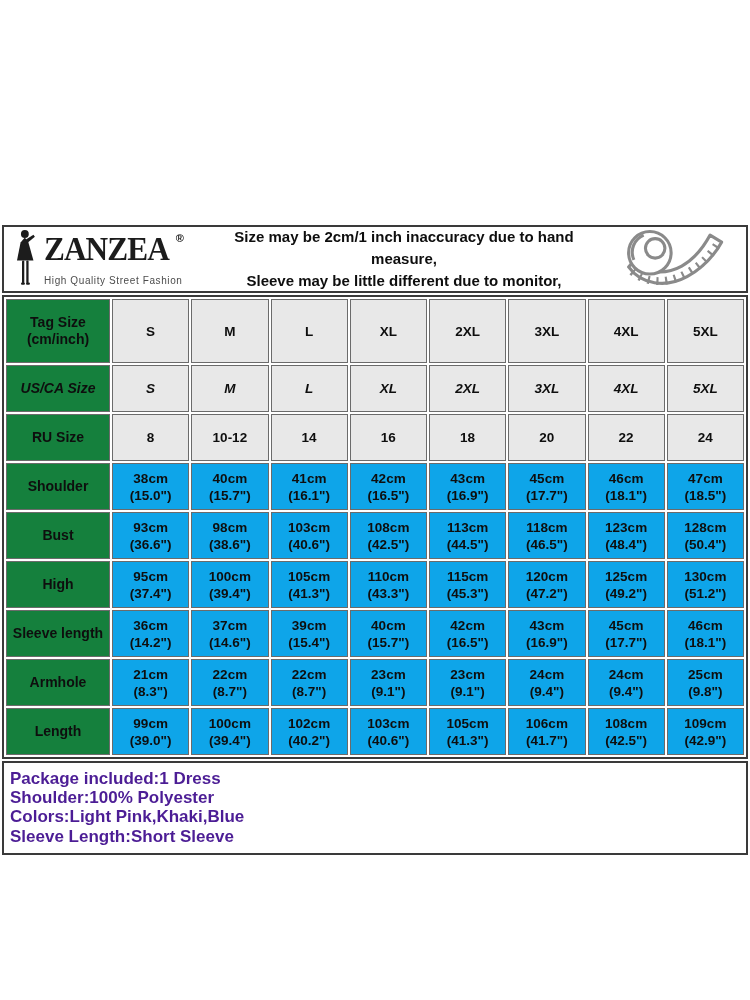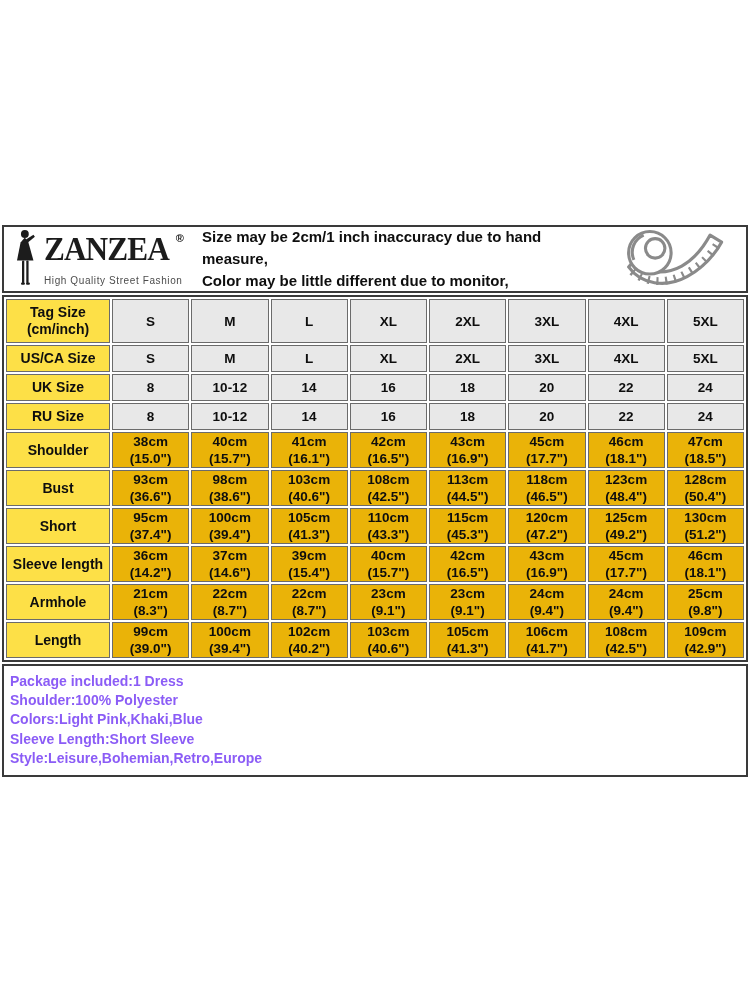--- a/index.html
+++ b/index.html
@@ -41,21 +41,21 @@
   .brand-reg { font-size: 11px; font-weight: bold; margin-top: 1px; margin-left: -4px; }
   .brand-tagline {
     font-size: 10px;
     color: #4c4c4c;
     letter-spacing: 0.6px;
     margin-top: 10px;
     white-space: nowrap;
   }
   .disclaimer {
     flex: 1;
-    text-align: left;
+    text-align: center;
     font-weight: bold;
     font-size: 15px;
     line-height: 22px;
     color: #0e0e0e;
   }
   .tape-wrap { width: 132px; display: flex; justify-content: center; }
 
   
   table.size-chart {
     width: 746px;
@@ -68,44 +68,44 @@
   }
   table.size-chart th, table.size-chart td {
     border: 1px solid #6b6b6b;
     text-align: center;
     vertical-align: middle;
     font-weight: bold;
     font-size: 13.5px;
     color: #0e0e0e;
   }
   table.size-chart th.lbl {
-    background: #fde047;
+    background: #15803d;
     font-size: 14px;
     white-space: pre-line;
     line-height: 17px;
-    padding: 4px 2px;
+    padding: 14px 2px;
   }
   td.shade { background: #e8e8e8; }
-  td.meas  { background: #eab308; line-height: 17px; }
+  td.meas  { background: #0ea5e9; line-height: 17px; }
   tr.h-tag  th, tr.h-tag  td { height: 32px; }
-  tr.h-mid  th, tr.h-mid  td { height: 25px; }
+  tr.h-mid  th, tr.h-mid  td { height: 25px; font-style: italic; }
   tr.h-sm   th, tr.h-sm   td { height: 17px; }
   tr.h-meas th, tr.h-meas td { height: 28px; }
 
   
   .footer-box {
     border: 2px solid #3a3a3a;
     margin-top: 2px;
     padding: 6px 6px 7px 6px;
   }
   .footer-line {
     font-weight: bold;
-    font-size: 14px;
+    font-size: 17px;
     line-height: 19.2px;
-    color: #8b5cf6;
+    color: #4c1d95;
   }
 </style>
 </head>
 <body>
 
 <div class="page">
   <div class="sheet">
 
     <div class="header-box">
       <div class="logo">
@@ -124,21 +124,21 @@
           <div class="brand-row">
             <span class="brand-name">ZANZEA</span>
             <span class="brand-reg">®</span>
           </div>
           <span class="brand-tagline">High Quality Street Fashion</span>
         </div>
       </div>
 
       <div class="disclaimer">
         <div>Size may be 2cm/1 inch inaccuracy due to hand measure,</div>
-        <div>Color may be little different due to monitor,</div>
+        <div>Sleeve may be little different due to monitor,</div>
       </div>
 
       <div class="tape-wrap">
         <svg width="118" height="62" viewBox="0 0 130 70">
           <g fill="none" stroke="#8a8a8a">
             <path d="M16 44 C 30 64, 58 68, 82 55 C 100 45, 112 32, 121 16 L 108 8 C 100 23, 90 35, 76 43 C 56 54, 34 51, 22 37 Z" fill="#ffffff" stroke-width="3.5" stroke-linejoin="round"></path>
             <path d="M20 49 C 34 62, 58 64, 80 52 C 97 43, 109 31, 118 15" stroke-width="9" stroke-dasharray="2.5 7.5"></path>
             <circle cx="40" cy="28" r="24" fill="#ffffff" stroke-width="3.5"></circle>
             <circle cx="46" cy="23" r="11" stroke-width="3.5"></circle>
             <path d="M22 36 A 21 21 0 0 1 33 8" stroke-width="3.5"></path>
@@ -169,31 +169,20 @@
             <th class="lbl">US/CA Size</th>
             <td class="shade">S</td>
             <td class="shade">M</td>
             <td class="shade">L</td>
             <td class="shade">XL</td>
             <td class="shade">2XL</td>
             <td class="shade">3XL</td>
             <td class="shade">4XL</td>
             <td class="shade">5XL</td>
           </tr>
-          <tr class="h-mid">
-            <th class="lbl">UK Size</th>
-            <td class="shade">8</td>
-            <td class="shade">10-12</td>
-            <td class="shade">14</td>
-            <td class="shade">16</td>
-            <td class="shade">18</td>
-            <td class="shade">20</td>
-            <td class="shade">22</td>
-            <td class="shade">24</td>
-          </tr>
           <tr class="h-sm">
             <th class="lbl">RU Size</th>
             <td class="shade">8</td>
             <td class="shade">10-12</td>
             <td class="shade">14</td>
             <td class="shade">16</td>
             <td class="shade">18</td>
             <td class="shade">20</td>
             <td class="shade">22</td>
             <td class="shade">24</td>
@@ -262,21 +251,21 @@
             <td class="meas">
               <div class="cm">123cm</div>
               <div class="in">(48.4")</div>
             </td>
             <td class="meas">
               <div class="cm">128cm</div>
               <div class="in">(50.4")</div>
             </td>
           </tr>
           <tr class="h-meas">
-            <th class="lbl">Short</th>
+            <th class="lbl">High</th>
             <td class="meas">
               <div class="cm">95cm</div>
               <div class="in">(37.4")</div>
             </td>
             <td class="meas">
               <div class="cm">100cm</div>
               <div class="in">(39.4")</div>
             </td>
             <td class="meas">
               <div class="cm">105cm</div>
@@ -409,17 +398,16 @@
             </td>
           </tr>
         </tbody>
     </table>
 
     <div class="footer-box" id="footer-box">
         <div class="footer-line">Package included:1 Dress</div>
         <div class="footer-line">Shoulder:100% Polyester</div>
         <div class="footer-line">Colors:Light Pink,Khaki,Blue</div>
         <div class="footer-line">Sleeve Length:Short Sleeve</div>
-        <div class="footer-line">Style:Leisure,Bohemian,Retro,Europe</div>
       </div>
 
   </div>
 </div>
 
 </body></html>

